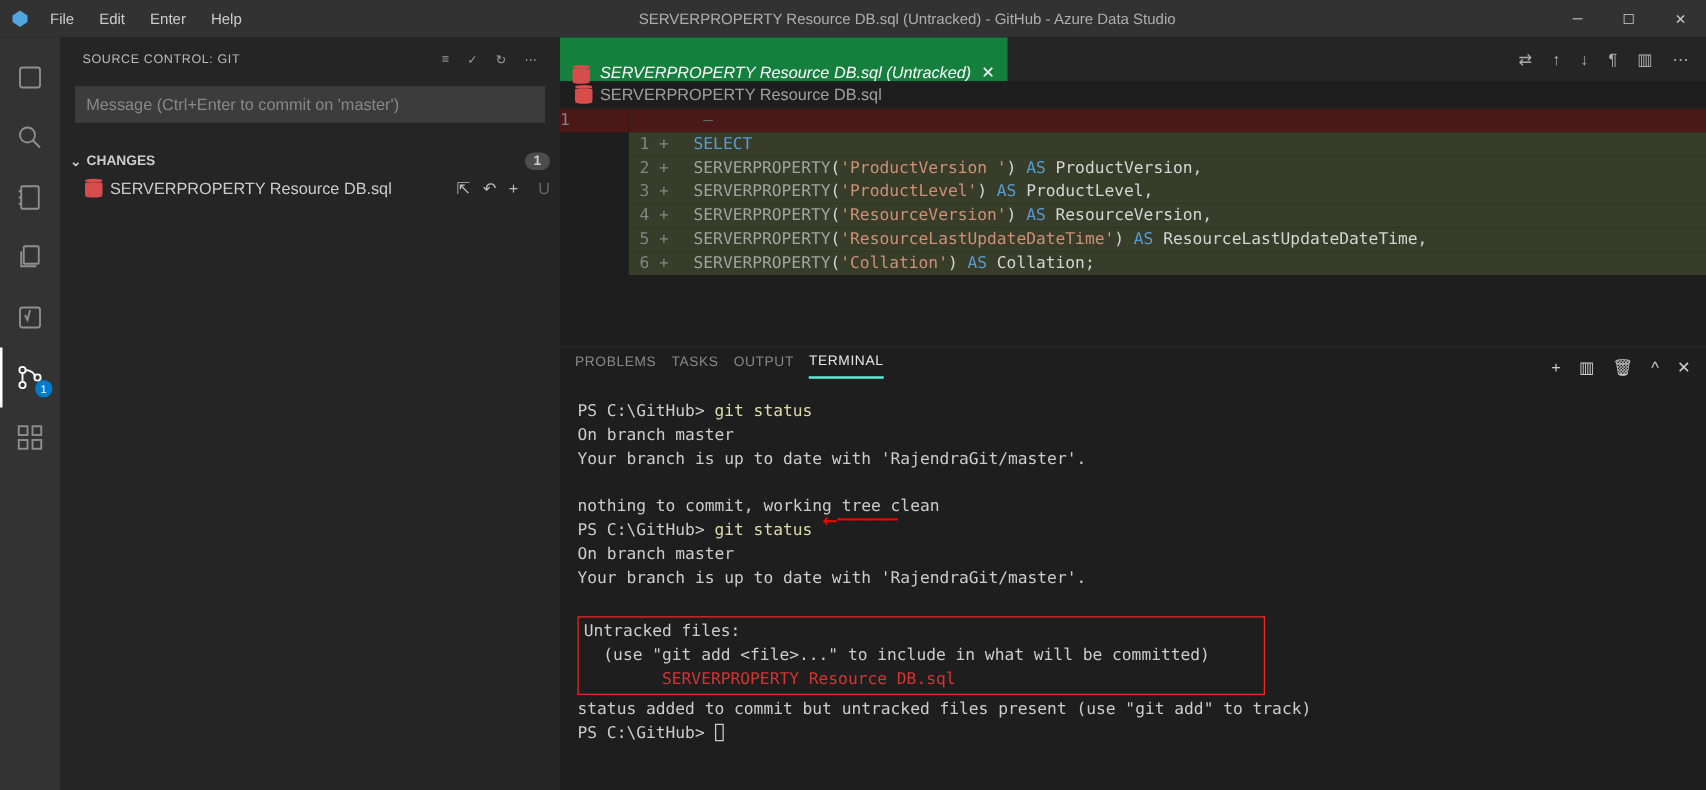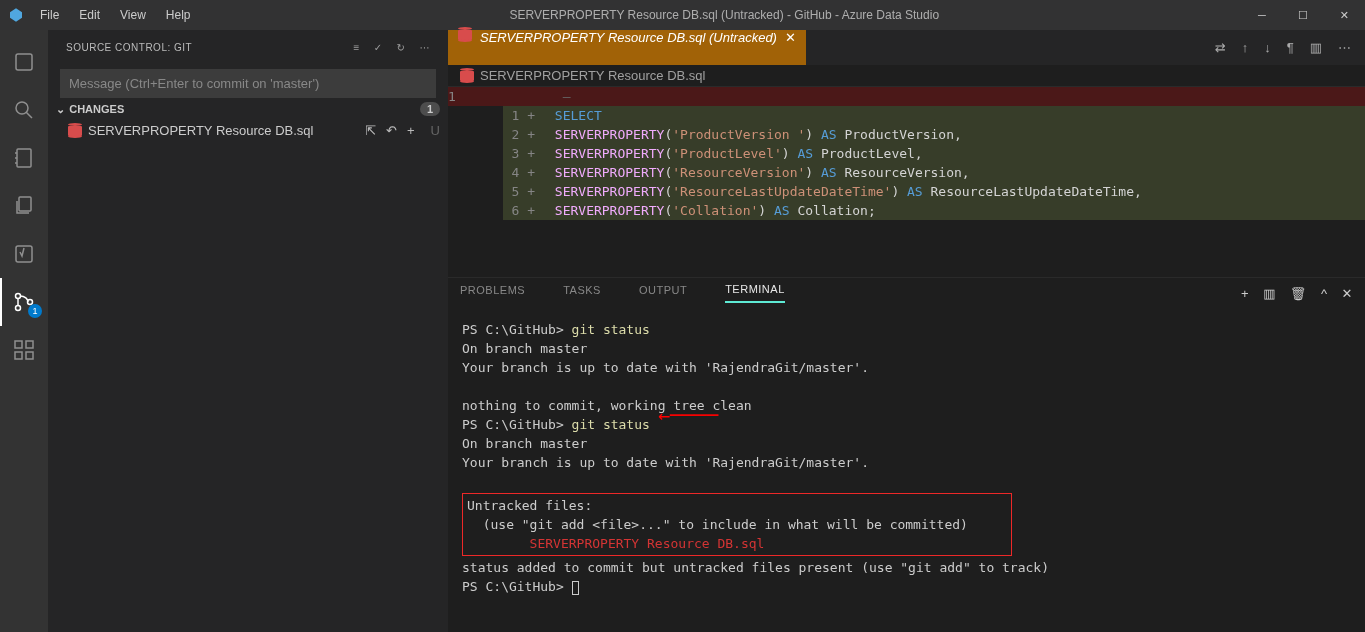--- a/index.html
+++ b/index.html
@@ -24,63 +24,63 @@
 .activitybar .item.active::before { content: ''; position: absolute; left: 0; top: 0; bottom: 0; width: 2px; background: #ffffff; }
 .activitybar svg { width: 24px; height: 24px; }
 .badge { position: absolute; bottom: 8px; right: 6px; background: #007acc; color: #fff; border-radius: 8px; min-width: 14px; height: 14px; font-size: 9px; display: flex; align-items: center; justify-content: center; padding: 0 3px; }
 
 
 .sidebar { width: 400px; background: #252526; display: flex; flex-direction: column; }
 .sidebar-header { height: 35px; display: flex; align-items: center; padding: 0 18px; color: #bbbbbb; font-size: 10px; letter-spacing: 0.5px; }
 .sidebar-header .title { flex: 1; }
 .sidebar-header .actions { display: flex; gap: 14px; align-items: center; }
 .sidebar-header .action { cursor: pointer; opacity: 0.8; }
-.commit-input { margin: 4px 12px 0 12px; }
+.commit-input { margin: 4px 12px 20px 12px; }
 .commit-input input { width: 100%; background: #3c3c3c; border: 1px solid #3c3c3c; color: #cccccc; padding: 6px 8px; font-size: 13px; outline: none; }
 .commit-input input::placeholder { color: #888; }
 .section-header { display: flex; align-items: center; padding: 4px 8px; font-size: 11px; font-weight: bold; cursor: pointer; }
 .section-header .chev { margin-right: 4px; }
 .section-header .title { flex: 1; }
 .section-header .count { background: #4d4d4d; border-radius: 10px; padding: 1px 7px; font-size: 11px; }
 .file-item { display: flex; align-items: center; padding: 3px 8px 3px 20px; font-size: 13px; cursor: pointer; }
 .file-item .db-icon { width: 14px; height: 10px; margin-right: 6px; }
 .file-item .name { flex: 1; white-space: nowrap; overflow: hidden; text-overflow: ellipsis; }
 .file-item .actions { display: flex; gap: 10px; align-items: center; opacity: 0.9; font-size: 13px; }
 .file-item .status { margin-left: 6px; color: #6c6c6c; }
 
 
 .editor { flex: 1; display: flex; flex-direction: column; background: #1e1e1e; }
 .tabrow { height: 35px; background: #252526; display: flex; align-items: center; }
-.tab { height: 35px; background: #a16207; display: flex; align-items: flex-start; padding: 0 10px; gap: 8px; font-style: italic; cursor: pointer; color: #ffffff; }
+.tab { height: 35px; background: #15803d; display: flex; align-items: flex-end; padding: 0 10px; gap: 8px; font-style: italic; cursor: pointer; color: #ffffff; }
 .tab .db-icon { width: 14px; height: 10px; }
 .tab .close { font-style: normal; cursor: pointer; }
 .tab-actions { margin-left: auto; display: flex; gap: 16px; padding-right: 14px; align-items: center; opacity: 0.8; }
 .tab-actions span { cursor: pointer; }
 .breadcrumb { height: 22px; display: flex; align-items: center; padding: 0 12px; background: #1e1e1e; font-size: 13px; color: #a0a0a0; border-bottom: 1px solid #2a2a2a; }
 .breadcrumb .db-icon { width: 14px; height: 10px; margin-right: 6px; }
 
 
 .diff-editor { height: 190px; display: flex; background: #1e1e1e; overflow: hidden; }
 .diff-left { width: 55px; background: #1e1e1e; }
 .diff-left .ln { text-align: right; padding-right: 12px; color: #858585; font-family: 'Consolas', monospace; font-size: 13px; line-height: 19px; }
 .diff-right { flex: 1; background: #1e1e1e; }
 .code-line { display: flex; font-family: 'Consolas', monospace; font-size: 13px; line-height: 19px; }
 .code-line .gutter { width: 40px; text-align: right; padding-right: 8px; color: #858585; }
 .code-line .gutter .plus { color: #858585; }
 .code-line.added { background: #373d29; }
 .code-line.red { background: #4b1818; }
 .code-line .content { white-space: pre; padding-left: 4px; }
 .kw { color: #569cd6; }
 .str { color: #ce9178; }
-.fn { color: #f0abfc; }
+.fn { color: #a3a3a3; }
 .plain { color: #d4d4d4; }
 
 
 .panel { flex: 1; display: flex; flex-direction: column; background: #1e1e1e; border-top: 1px solid #2a2a2a; }
-.panel-tabs { height: 30px; display: flex; align-items: center; padding: 0 12px; font-size: 11px; letter-spacing: 0.5px; gap: 38px; }
+.panel-tabs { height: 30px; display: flex; align-items: center; padding: 0 12px; font-size: 11px; letter-spacing: 0.5px; gap: 12px; }
 .panel-tabs .ptab { cursor: pointer; color: #888; padding-bottom: 6px; }
 .panel-tabs .ptab.active { color: #e7e7e7; border-bottom: 2px solid #5eead4; }
 .panel-tabs .right { margin-left: auto; display: flex; gap: 12px; align-items: center; font-size: 13px; }
 .term-select { background: #3c3c3c; border: 1px solid #3c3c3c; color: #ccc; padding: 2px 24px 2px 8px; font-size: 12px; width: 180px; height: 22px; cursor: pointer; position: relative; display: flex; align-items: center; }
 .term-select::after { content:'⌄'; position: absolute; right: 6px; font-size: 14px; }
 .panel-actions span { cursor: pointer; }
 .terminal { flex: 1; background: #1e1e1e; font-family: 'Consolas', monospace; font-size: 13px; line-height: 19px; padding: 12px 14px; color: #cccccc; white-space: pre; position: relative; }
 .red-arrow { position: absolute; top: 98px; left: 210px; color: #ff0000; font-size: 20px; }
 .red-box { border: 1px solid #ed2828; padding: 2px 4px; margin: 2px 0; display: inline-block; }
 .term-cmd { color: #dcdcaa; }
@@ -96,21 +96,21 @@
 </head>
 <body>
 
 <div class="titlebar">
   <svg class="logo" viewBox="0 0 24 24">
       <path fill="#50a7e0" d="M12 2L3 8v8l9 6 9-6V8l-9-6z"></path>
     </svg>
   <div class="menus">
     <span class="menu-item">File</span>
     <span class="menu-item">Edit</span>
-    <span class="menu-item">View</span>
+    <span class="menu-item">Enter</span>
     <span class="menu-item">Help</span>
   </div>
   <div class="title">SERVERPROPERTY Resource DB.sql (Untracked) - GitHub - Azure Data Studio</div>
   <div class="controls">
     <span class="win-ctrl">─</span>
     <span class="win-ctrl">☐</span>
     <span class="win-ctrl">✕</span>
   </div>
 </div>
 

